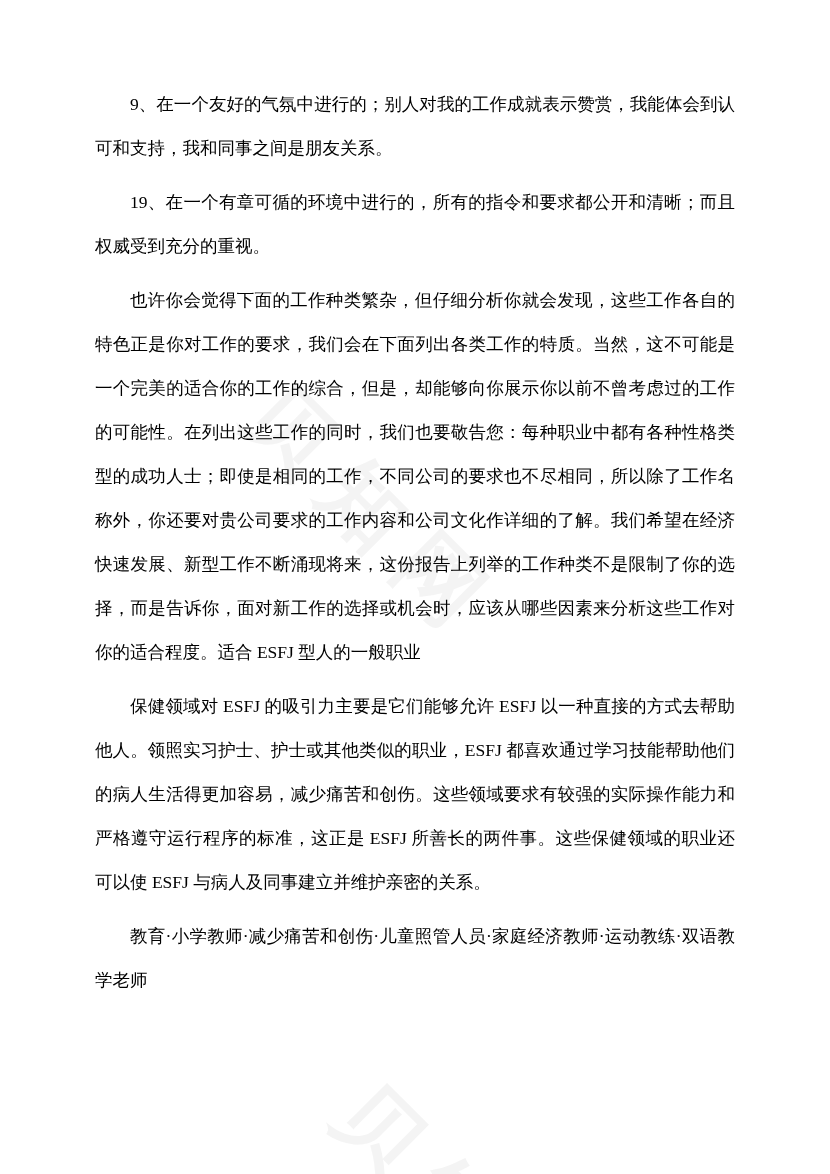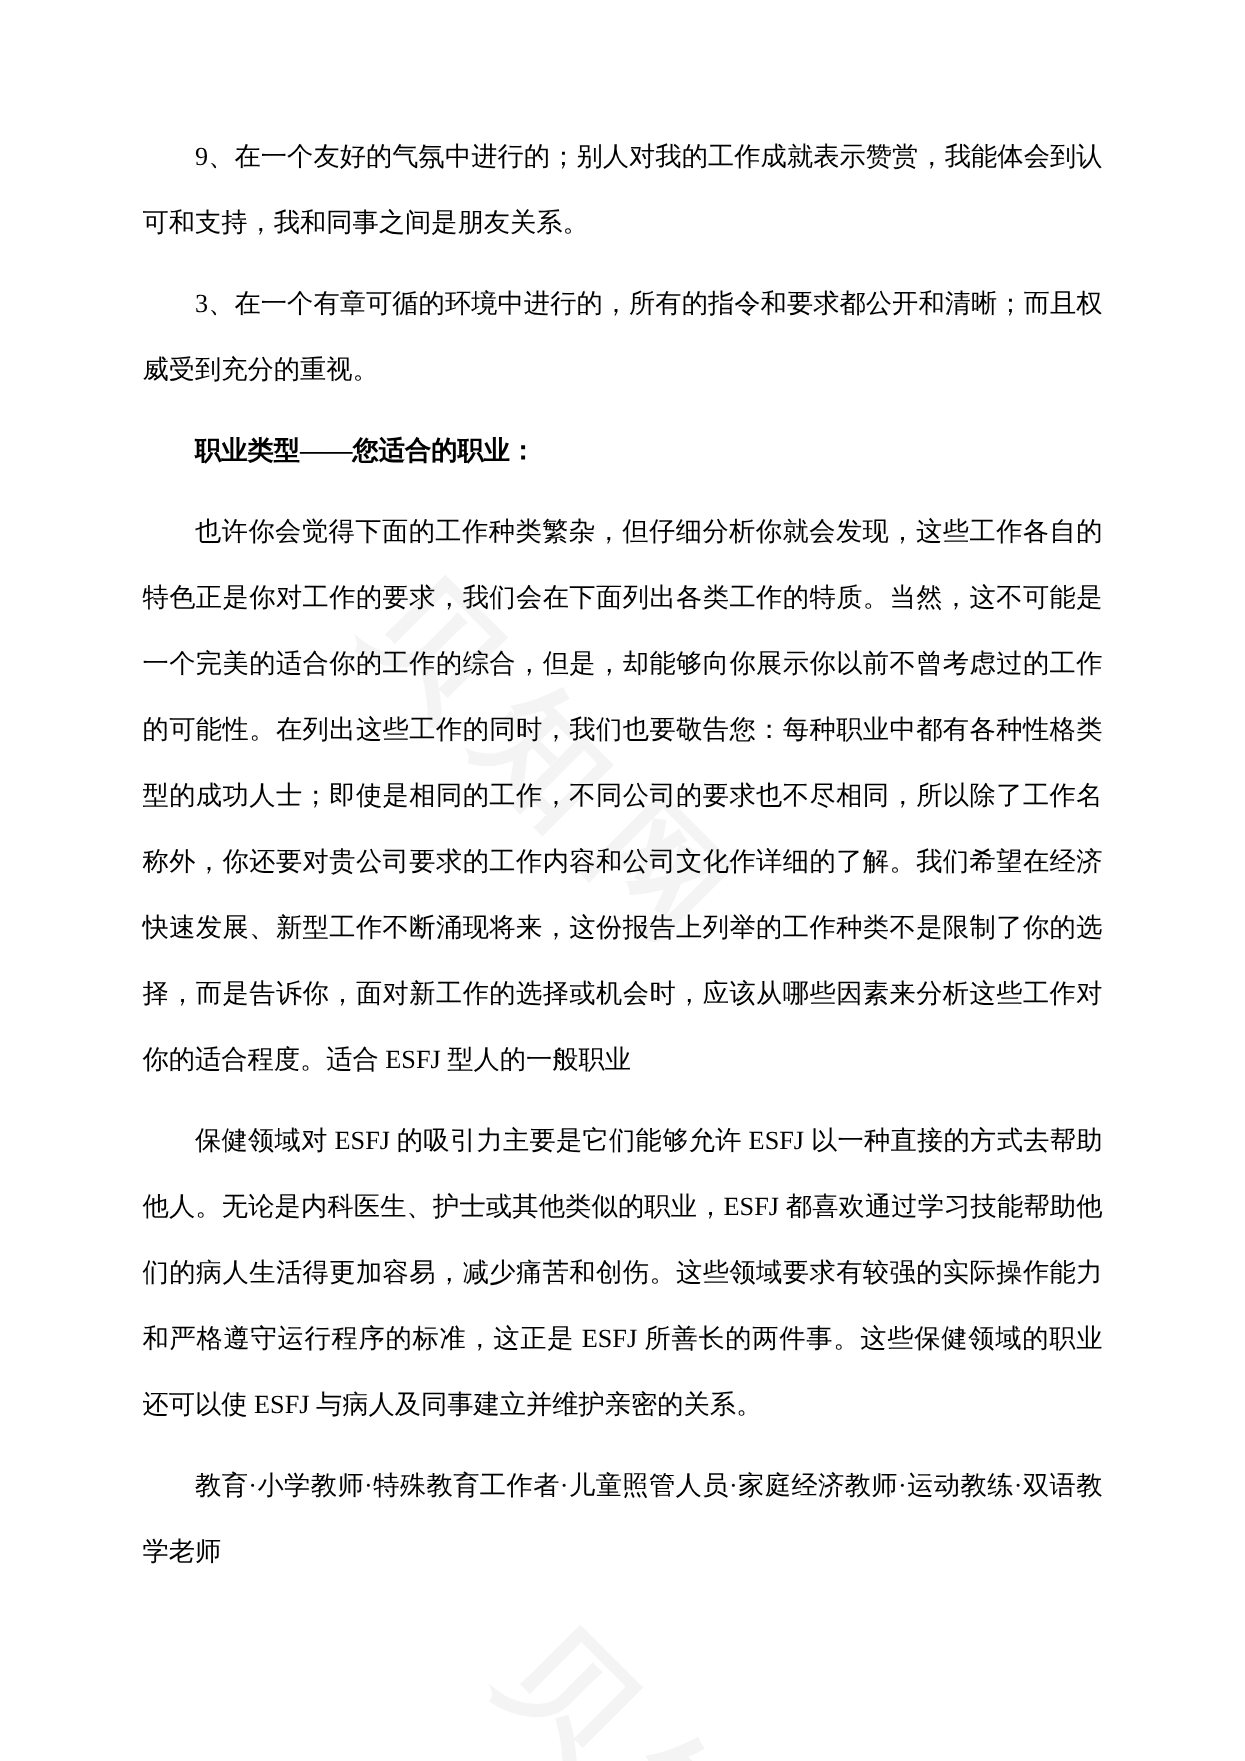--- a/index.html
+++ b/index.html
@@ -55,19 +55,18 @@
   }
 </style>
 </head>
 <body>
 
 <div class="page">
   <div class="watermark mid">贝知网</div>
   <div class="watermark bottom">贝知网</div>
   <div class="doc">
       <p class="para">9、在一个友好的气氛中进行的；别人对我的工作成就表示赞赏，我能体会到认可和支持，我和同事之间是朋友关系。</p>
-      <p class="para">3、在一个有章可循的环境中进行的，所有的指令和要求都公开和清晰；而且权威受到充分的重视。</p>
-      <p class="para heading">职业类型——您适合的职业：</p>
+      <p class="para">19、在一个有章可循的环境中进行的，所有的指令和要求都公开和清晰；而且权威受到充分的重视。</p>
       <p class="para">也许你会觉得下面的工作种类繁杂，但仔细分析你就会发现，这些工作各自的特色正是你对工作的要求，我们会在下面列出各类工作的特质。当然，这不可能是一个完美的适合你的工作的综合，但是，却能够向你展示你以前不曾考虑过的工作的可能性。在列出这些工作的同时，我们也要敬告您：每种职业中都有各种性格类型的成功人士；即使是相同的工作，不同公司的要求也不尽相同，所以除了工作名称外，你还要对贵公司要求的工作内容和公司文化作详细的了解。我们希望在经济快速发展、新型工作不断涌现将来，这份报告上列举的工作种类不是限制了你的选择，而是告诉你，面对新工作的选择或机会时，应该从哪些因素来分析这些工作对你的适合程度。适合 ESFJ 型人的一般职业</p>
-      <p class="para">保健领域对 ESFJ 的吸引力主要是它们能够允许 ESFJ 以一种直接的方式去帮助他人。无论是内科医生、护士或其他类似的职业，ESFJ 都喜欢通过学习技能帮助他们的病人生活得更加容易，减少痛苦和创伤。这些领域要求有较强的实际操作能力和严格遵守运行程序的标准，这正是 ESFJ 所善长的两件事。这些保健领域的职业还可以使 ESFJ 与病人及同事建立并维护亲密的关系。</p>
-      <p class="para">教育·小学教师·特殊教育工作者·儿童照管人员·家庭经济教师·运动教练·双语教学老师</p>
+      <p class="para">保健领域对 ESFJ 的吸引力主要是它们能够允许 ESFJ 以一种直接的方式去帮助他人。领照实习护士、护士或其他类似的职业，ESFJ 都喜欢通过学习技能帮助他们的病人生活得更加容易，减少痛苦和创伤。这些领域要求有较强的实际操作能力和严格遵守运行程序的标准，这正是 ESFJ 所善长的两件事。这些保健领域的职业还可以使 ESFJ 与病人及同事建立并维护亲密的关系。</p>
+      <p class="para">教育·小学教师·减少痛苦和创伤·儿童照管人员·家庭经济教师·运动教练·双语教学老师</p>
     </div>
 </div>
 
 </body></html>

